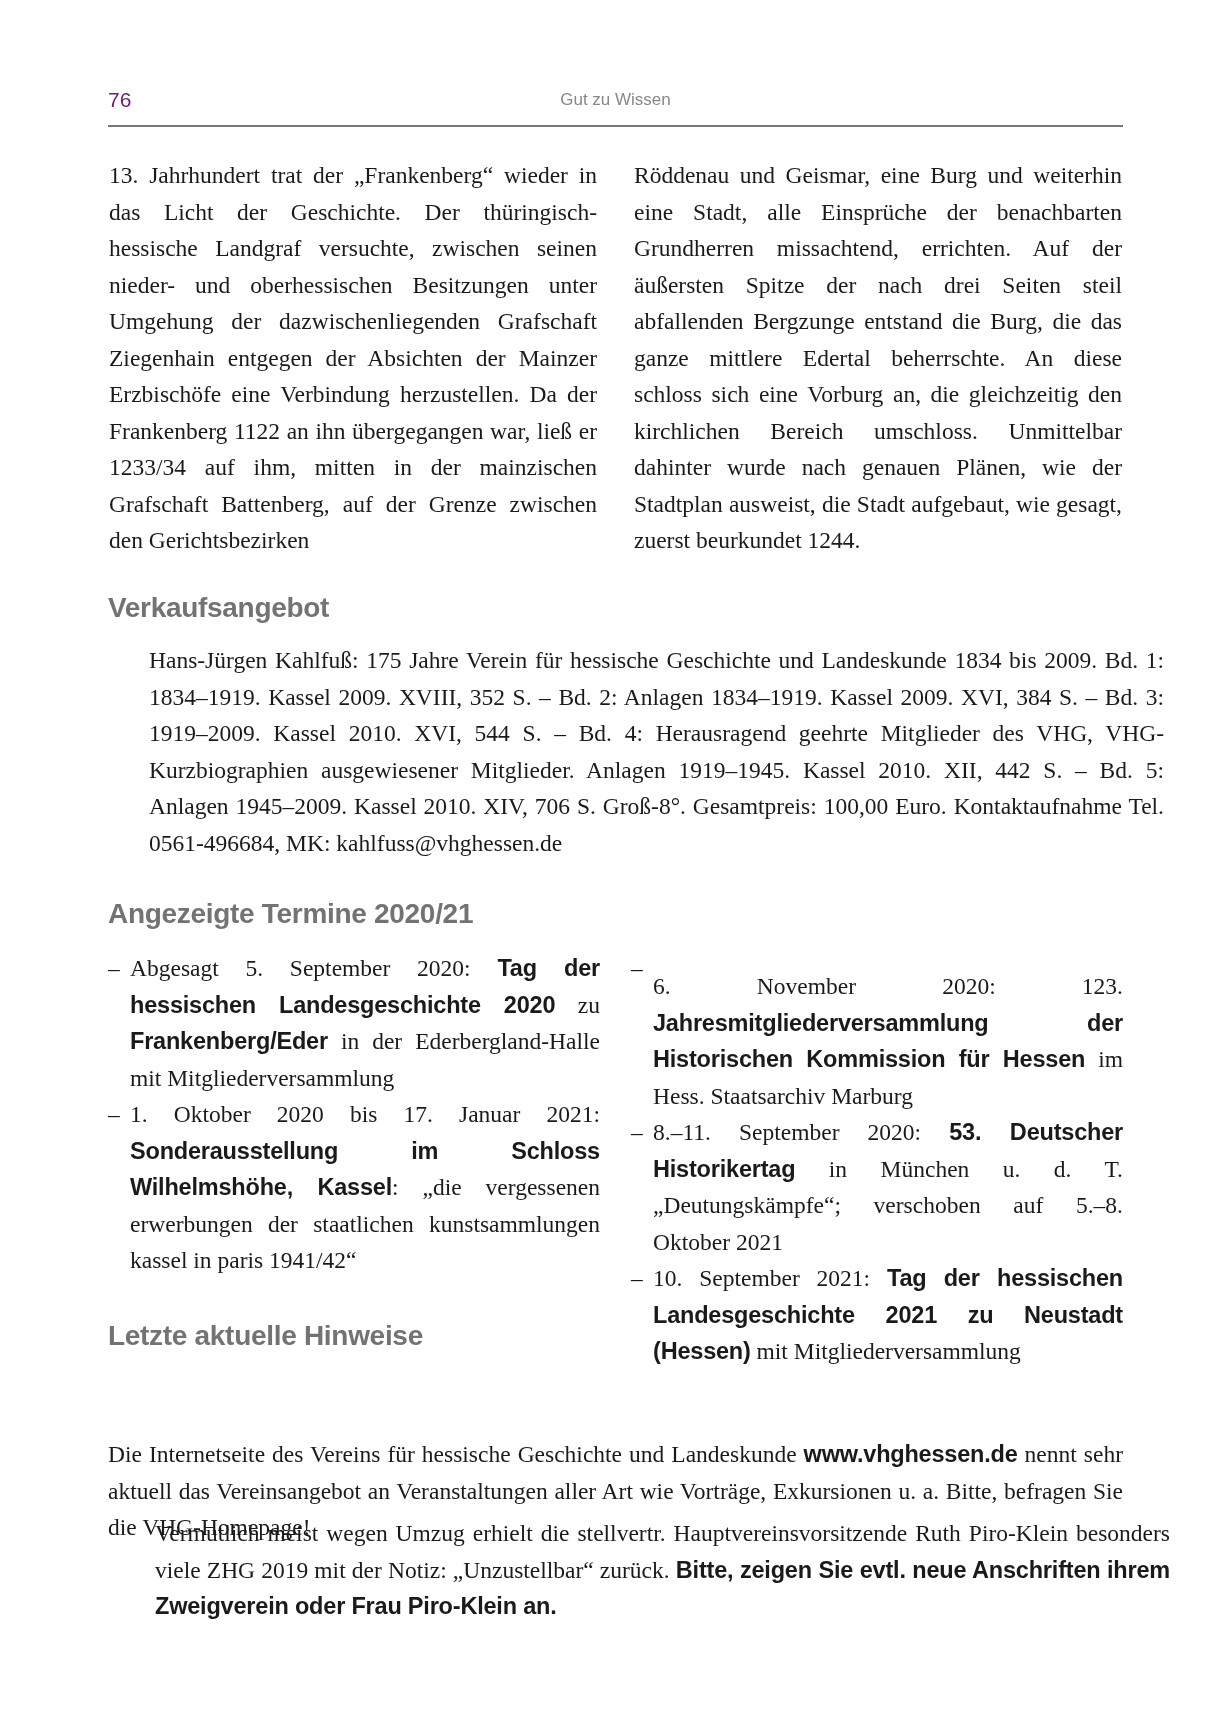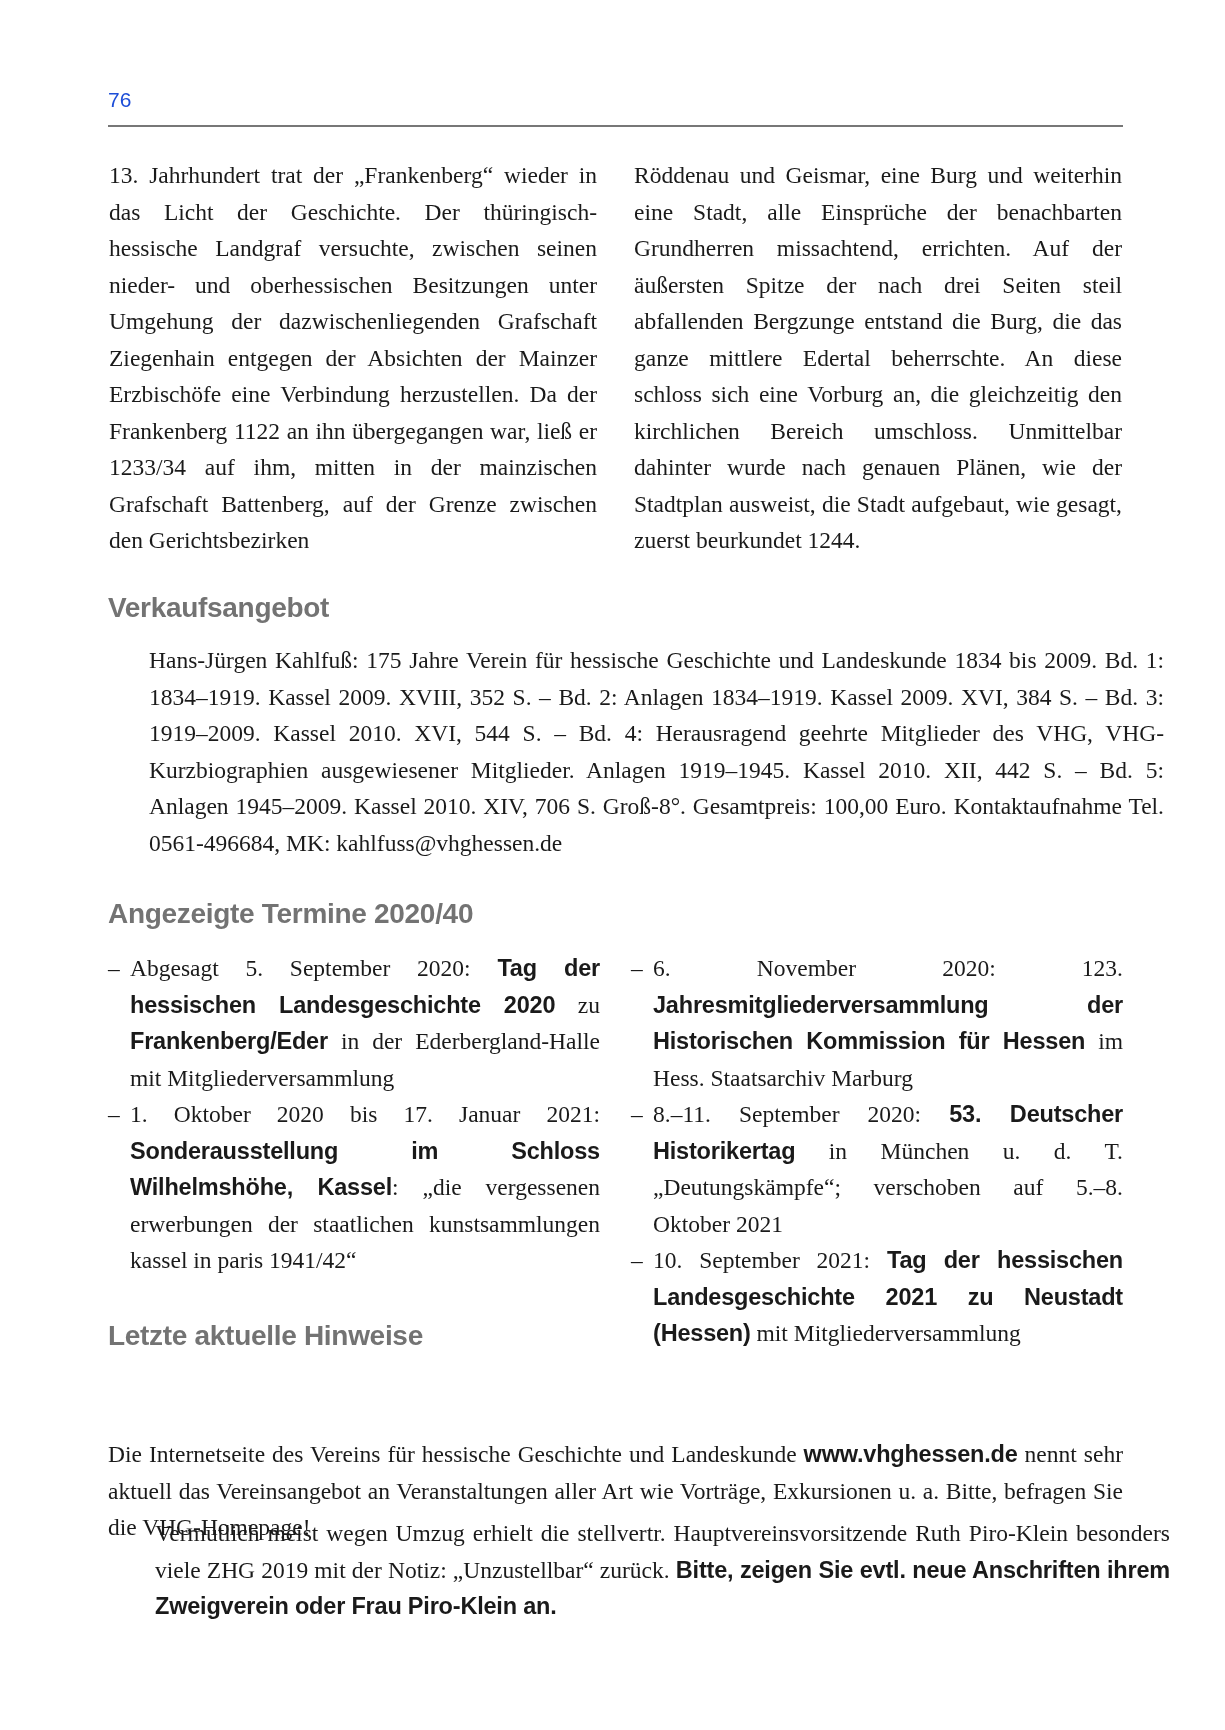--- a/index.html
+++ b/index.html
@@ -1,21 +1,21 @@
 <!DOCTYPE html>
 <html><head>
   <meta charset="utf-8">
   <style>
     html, body { margin: 0; padding: 0; background: #ffffff; }
     body { width: 1225px; height: 1730px; position: relative; overflow: hidden; color: #1a1a1a; }
     .serif { font-family: "Liberation Serif", "DejaVu Serif", serif; }
     .b { font-family: "Liberation Sans", "DejaVu Sans", sans-serif; font-weight: bold; letter-spacing: -0.2px; }
 
     .header { position: absolute; left: 108px; top: 86px; width: 1015px; height: 40px; }
-    .page-num { position: absolute; left: 0; top: 2px; font-size: 21px; color: #1d4ed8; font-family: "Liberation Sans", sans-serif; }
+    .page-num { position: absolute; left: 0; top: 2px; font-size: 21px; color: #701a75; font-family: "Liberation Sans", sans-serif; }
     .running-title { position: absolute; left: 0; right: 0; top: 4px; text-align: center; font-size: 17px; color: #888; font-family: "Liberation Sans", sans-serif; }
     .rule { position: absolute; left: 0; right: 0; top: 39px; height: 2px; background: #777; }
 
     .cols { position: absolute; left: 108px; top: 156px; width: 1015px; display: flex; justify-content: space-between; }
     .col { width: 490px; font-size: 23.5px; line-height: 36.5px; text-align: justify; }
     .col p { margin: 1px; }
 
     .h2 { position: absolute; left: 108px; font-family: "Liberation Sans", "DejaVu Sans", sans-serif; font-weight: bold; font-size: 28px; letter-spacing: -0.3px; color: #737373; }
     .para { position: absolute; left: 108px; width: 1015px; font-size: 23.5px; line-height: 36.5px; text-align: justify; }
     .para p { margin: 0; }
@@ -24,57 +24,58 @@
     .ev-col { width: 492px; font-size: 23.5px; line-height: 36.5px; }
     .ev-item { display: flex; text-align: justify; }
     .ev-dash { width: 22px; flex: 0 0 22px; }
     .ev-text { flex: 1; }
   </style>
 </head>
 <body>
 
 <div class="header">
   <span class="page-num">76</span>
+  <div class="running-title">Gut zu Wissen</div>
   <div class="rule"></div>
 </div>
 
 <div class="cols serif">
   <div class="col">
     <p style="hyphens:auto;" lang="de">13. Jahrhundert trat der „Frankenberg“ wieder in das Licht der Geschichte. Der thüringisch-hessische Landgraf versuchte, zwischen seinen nieder- und oberhessischen Besitzungen unter Umgehung der dazwischenliegenden Grafschaft Ziegenhain entgegen der Absichten der Mainzer Erzbischöfe eine Verbindung herzustellen. Da der Frankenberg 1122 an ihn übergegangen war, ließ er 1233/34 auf ihm, mitten in der mainzischen Grafschaft Battenberg, auf der Grenze zwischen den Gerichtsbezirken</p>
   </div>
   <div class="col">
     <p style="hyphens:auto;" lang="de">Röddenau und Geismar, eine Burg und weiterhin eine Stadt, alle Einsprüche der benachbarten Grundherren missachtend, errichten. Auf der äußersten Spitze der nach drei Seiten steil abfallenden Bergzunge entstand die Burg, die das ganze mittlere Edertal beherrschte. An diese schloss sich eine Vorburg an, die gleichzeitig den kirchlichen Bereich umschloss. Unmittelbar dahinter wurde nach genauen Plänen, wie der Stadtplan ausweist, die Stadt aufgebaut, wie gesagt, zuerst beurkundet 1244.</p>
   </div>
 </div>
 
 <div class="h2" style="top:592px;">Verkaufsangebot</div>
 <div class="para serif" style="top:642px;margin-left:41px;">
   <p lang="de" style="hyphens:auto;">Hans-Jürgen Kahlfuß: 175 Jahre Verein für hessische Geschichte und Landeskunde 1834 bis 2009. Bd. 1: 1834–1919. Kassel 2009. XVIII, 352 S. – Bd. 2: Anlagen 1834–1919. Kassel 2009. XVI, 384 S. – Bd. 3: 1919–2009. Kassel 2010. XVI, 544 S. – Bd. 4: Herausragend geehrte Mitglieder des VHG, VHG-Kurzbiographien ausgewiesener Mitglieder. Anlagen 1919–1945. Kassel 2010. XII, 442 S. – Bd. 5: Anlagen 1945–2009. Kassel 2010. XIV, 706 S. Groß-8°. Gesamtpreis: 100,00 Euro. Kontaktaufnahme Tel. 0561-496684, MK: kahlfuss@vhghessen.de</p>
 </div>
 
-<div class="h2" style="top:898px;">Angezeigte Termine 2020/40</div>
+<div class="h2" style="top:898px;">Angezeigte Termine 2020/21</div>
 <div class="events serif">
   <div class="ev-col">
     <div class="ev-item">
       <span class="ev-dash">–</span>
       <span class="ev-text" lang="de" style="hyphens:auto;">
         <span>Abgesagt 5. September 2020: </span><span class="b">Tag der hessischen Landesgeschichte 2020</span><span> zu </span><span class="b">Frankenberg/Eder</span><span> in der Ederbergland-Halle mit Mitgliederversammlung</span>
       </span>
     </div>
     <div class="ev-item">
       <span class="ev-dash">–</span>
       <span class="ev-text" lang="de" style="hyphens:auto;">
         <span>1. Oktober 2020 bis 17. Januar 2021: </span><span class="b">Sonderausstellung im Schloss Wilhelmshöhe, Kassel</span><span>: „die vergessenen erwerbungen der staatlichen kunstsammlungen kassel in paris 1941/42“</span>
       </span>
     </div>
   </div>
   <div class="ev-col">
     <div class="ev-item">
       <span class="ev-dash">–</span>
-      <span class="ev-text" lang="de" style="hyphens:auto;">
+      <span class="ev-text" lang="de" style="hyphens:auto;margin-top:18px;">
         <span>6. November 2020: 123. </span><span class="b">Jahresmitgliederversammlung der Historischen Kommission für Hessen</span><span> im Hess. Staatsarchiv Marburg</span>
       </span>
     </div>
     <div class="ev-item">
       <span class="ev-dash">–</span>
       <span class="ev-text" lang="de" style="hyphens:auto;">
         <span>8.–11. September 2020: </span><span class="b">53. Deutscher Historikertag</span><span> in München u. d. T. „Deutungskämpfe“; verschoben auf 5.–8. Oktober 2021</span>
       </span>
     </div>
     <div class="ev-item">

